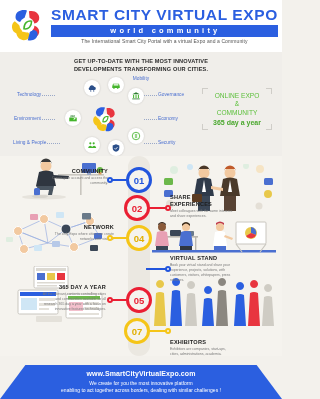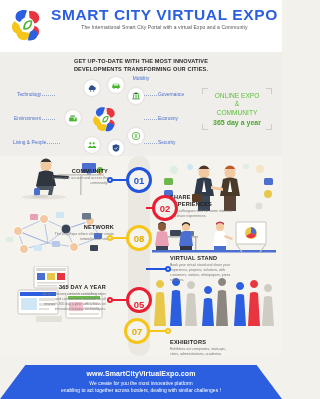--- a/index.html
+++ b/index.html
@@ -213,20 +213,21 @@
         <path d="M18 40 C8 46 8 62 18 70 C28 78 40 70 40 60 Z" fill="#f5c518"></path>
         <path d="M60 50 C72 50 84 58 82 70 C80 82 66 86 58 78 Z" fill="#e8353f"></path>
         <path d="M22 72 C24 86 38 94 50 88 C60 83 58 70 48 66 Z" fill="#f5c518"></path>
         <path d="M52 90 C64 94 78 86 78 74 C78 64 66 60 58 66 Z" fill="#2b5fe0"></path>
         <circle cx="50" cy="50" r="20" fill="#ffffff"></circle>
         <path d="M42 60 C42 44 52 38 62 40 C62 54 54 62 42 60 Z" fill="none" stroke="#44b52c" stroke-width="4"></path>
       </svg>
     </div>
     <div class="header-text">
       <div class="brand-title">SMART CITY VIRTUAL EXPO</div>
+      <div class="brand-bar">world community</div>
       <div class="brand-sub">The International Smart City Portal with a virtual Expo and a Community</div>
     </div>
   </div>
 </div>
 
 <div class="hero">
   <div>
     <div class="hero-head">GET UP-TO-DATE WITH THE MOST INNOVATIVE</div>
     <div class="hero-head">DEVELOPMENTS TRANSFORMING OUR CITIES.</div>
   </div>
@@ -466,51 +467,51 @@
     <span>01</span>
   </div>
   <div class="block leftside" style="left:44px; top:12px;">
     <div class="b-title">COMMUNITY</div>
     <div class="b-body">Create your account and access the community.</div>
   </div>
 
   <div class="connector cn-red" style="left:146px; top:51px; width:22px;">
     <div class="dot" style="right:-3px;"></div>
   </div>
-  <div class="node node-red" style="left:124px; top:39px;margin-left:28px;">
+  <div class="node node-red" style="left:124px; top:39px;">
     <span>02</span>
   </div>
   <div class="block rightside" style="left:170px; top:38px;">
     <div class="b-title">SHARE EXPERIENCES</div>
     <div class="b-body">Meet colleagues with the same interests and share experiences.</div>
   </div>
 
   <div class="connector cn-yellow" style="left:110px; top:81px; width:22px;">
     <div class="dot" style="left:-3px;"></div>
   </div>
   <div class="node node-yellow" style="left:126px; top:69px;">
-    <span>08</span>
+    <span>04</span>
   </div>
   <div class="block leftside" style="left:50px; top:68px;">
     <div class="b-title">NETWORK</div>
     <div class="b-body">The only Expo where cities can create networks with visitors.</div>
   </div>
 
   <div class="connector cn-blue" style="left:146px; top:112px; width:22px;">
     <div class="dot" style="right:-3px;"></div>
   </div>
   <div class="block rightside" style="left:170px; top:99px;">
     <div class="b-title">VIRTUAL STAND</div>
     <div class="b-body">Book your virtual stand and share your experience, projects, solutions, with customers, visitors, whitepapers, press releases.</div>
   </div>
 
   <div class="connector cn-red" style="left:110px; top:143px; width:22px;">
     <div class="dot" style="left:-3px;"></div>
   </div>
-  <div class="node node-red" style="left:126px; top:131px;align-items:flex-end;">
+  <div class="node node-red" style="left:126px; top:131px;">
     <span>05</span>
   </div>
   <div class="block leftside" style="left:42px; top:128px;">
     <div class="b-title">365 DAY A YEAR</div>
     <div class="b-body">All the relevant contents controlling cities and communities available for all research 365 day a year with a focus on innovative featured technologies.</div>
   </div>
 
   <div class="connector cn-yellow" style="left:146px; top:174px; width:22px;">
     <div class="dot" style="right:-3px;"></div>
   </div>

